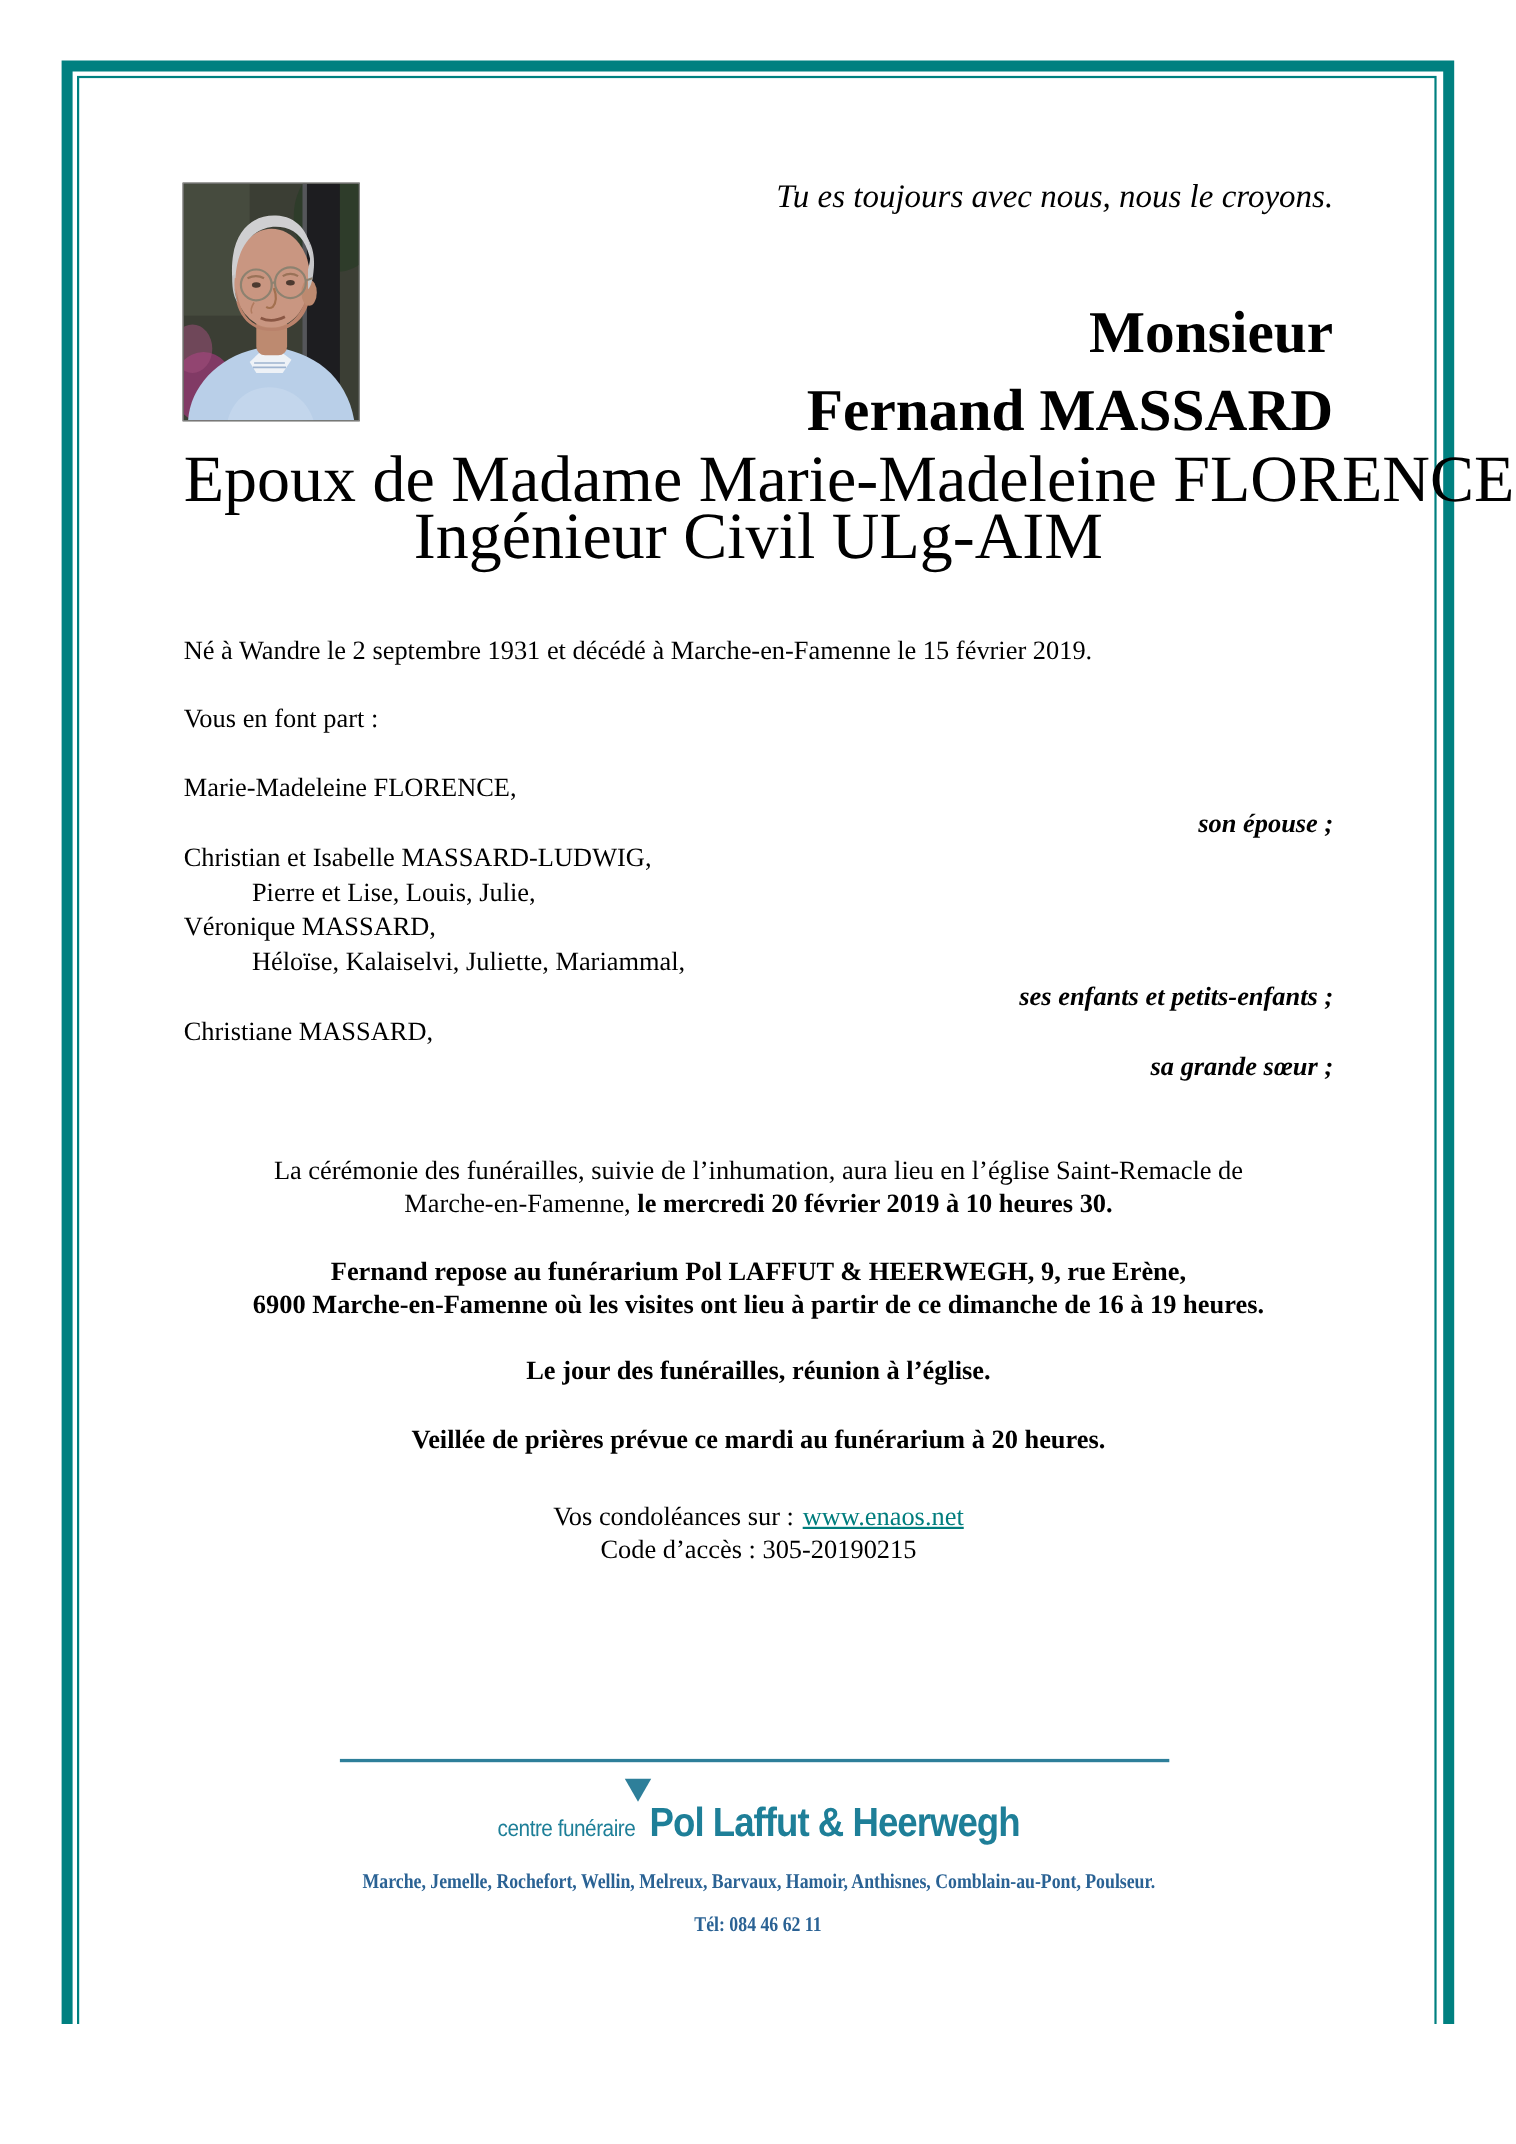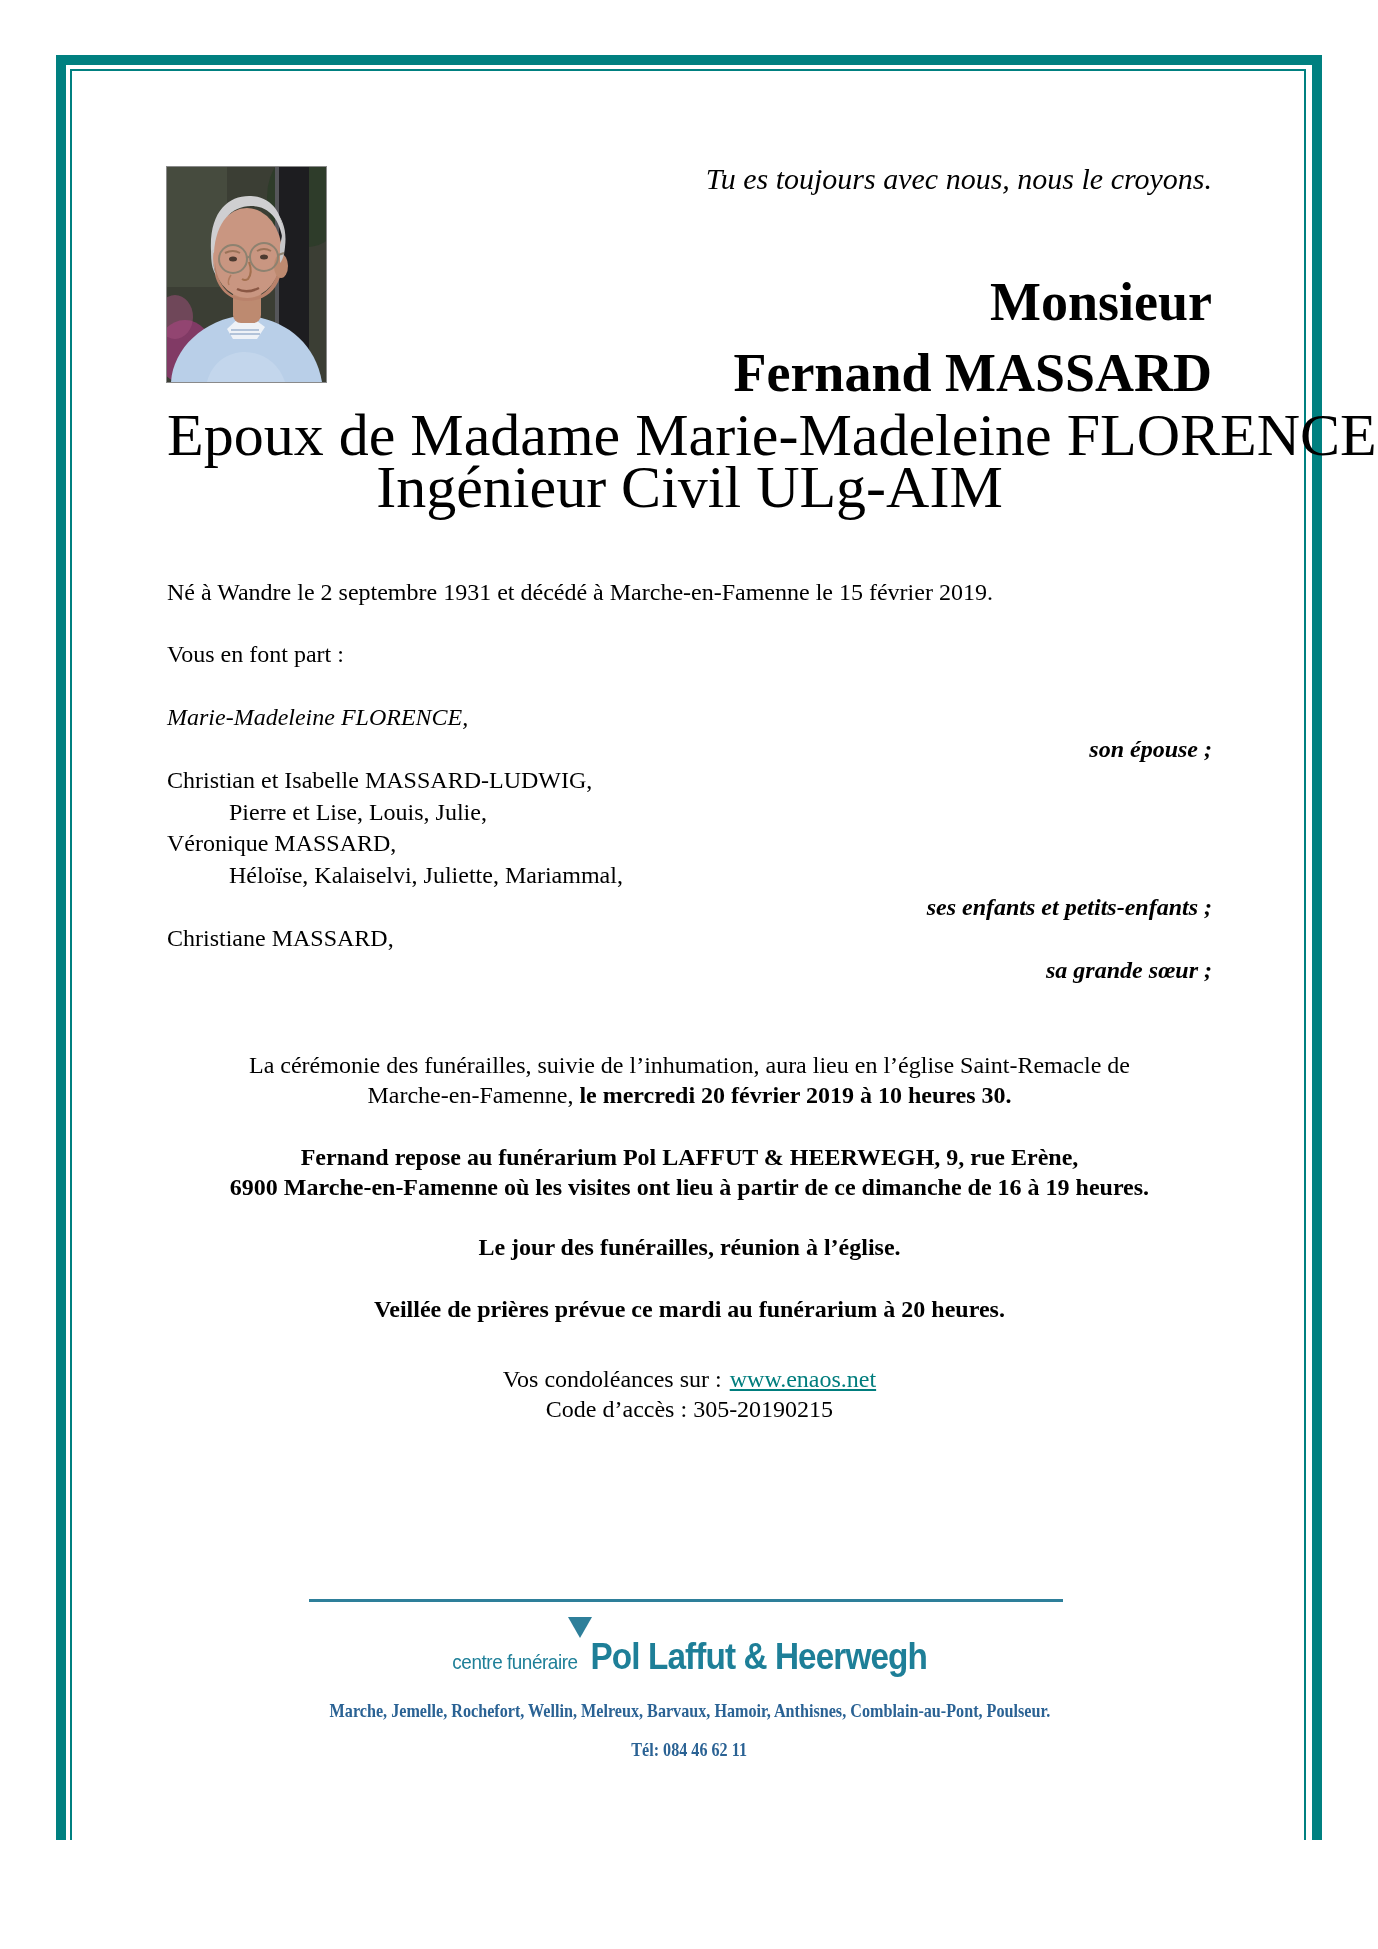--- a/index.html
+++ b/index.html
@@ -129,21 +129,21 @@
     <div class="title-line">Fernand MASSARD</div>
   </div>
   <div class="abs subtitle-block">
     <div class="subtitle-line">Epoux de Madame Marie-Madeleine FLORENCE</div>
     <div class="subtitle-line">Ingénieur Civil ULg-AIM</div>
   </div>
 
   <div class="abs body-line left-m" style="top:578px;">Né à Wandre le 2 septembre 1931 et décédé à Marche-en-Famenne le 15 février 2019.</div>
   <div class="abs body-line left-m" style="top:640px;">Vous en font part :</div>
 
-  <div class="abs body-line left-m" style="top:703px;font-style:italic;">Marie-Madeleine FLORENCE,</div>
+  <div class="abs body-line left-m" style="top:703px;">Marie-Madeleine FLORENCE,</div>
   <div class="abs role" style="top:735px;">son épouse ;</div>
   <div class="abs body-line left-m" style="top:766px;">Christian et Isabelle MASSARD-LUDWIG,</div>
   <div class="abs body-line indent-m" style="top:798px;">Pierre et Lise, Louis, Julie,</div>
   <div class="abs body-line left-m" style="top:829px;">Véronique MASSARD,</div>
   <div class="abs body-line indent-m" style="top:861px;">Héloïse, Kalaiselvi, Juliette, Mariammal,</div>
   <div class="abs role" style="top:893px;">ses enfants et petits-enfants ;</div>
   <div class="abs body-line left-m" style="top:924px;">Christiane MASSARD,</div>
   <div class="abs role" style="top:956px;">sa grande sœur ;</div>
 
   <div class="abs center-line" style="top:1051px;">La cérémonie des funérailles, suivie de l’inhumation, aura lieu en l’église Saint-Remacle de</div>

